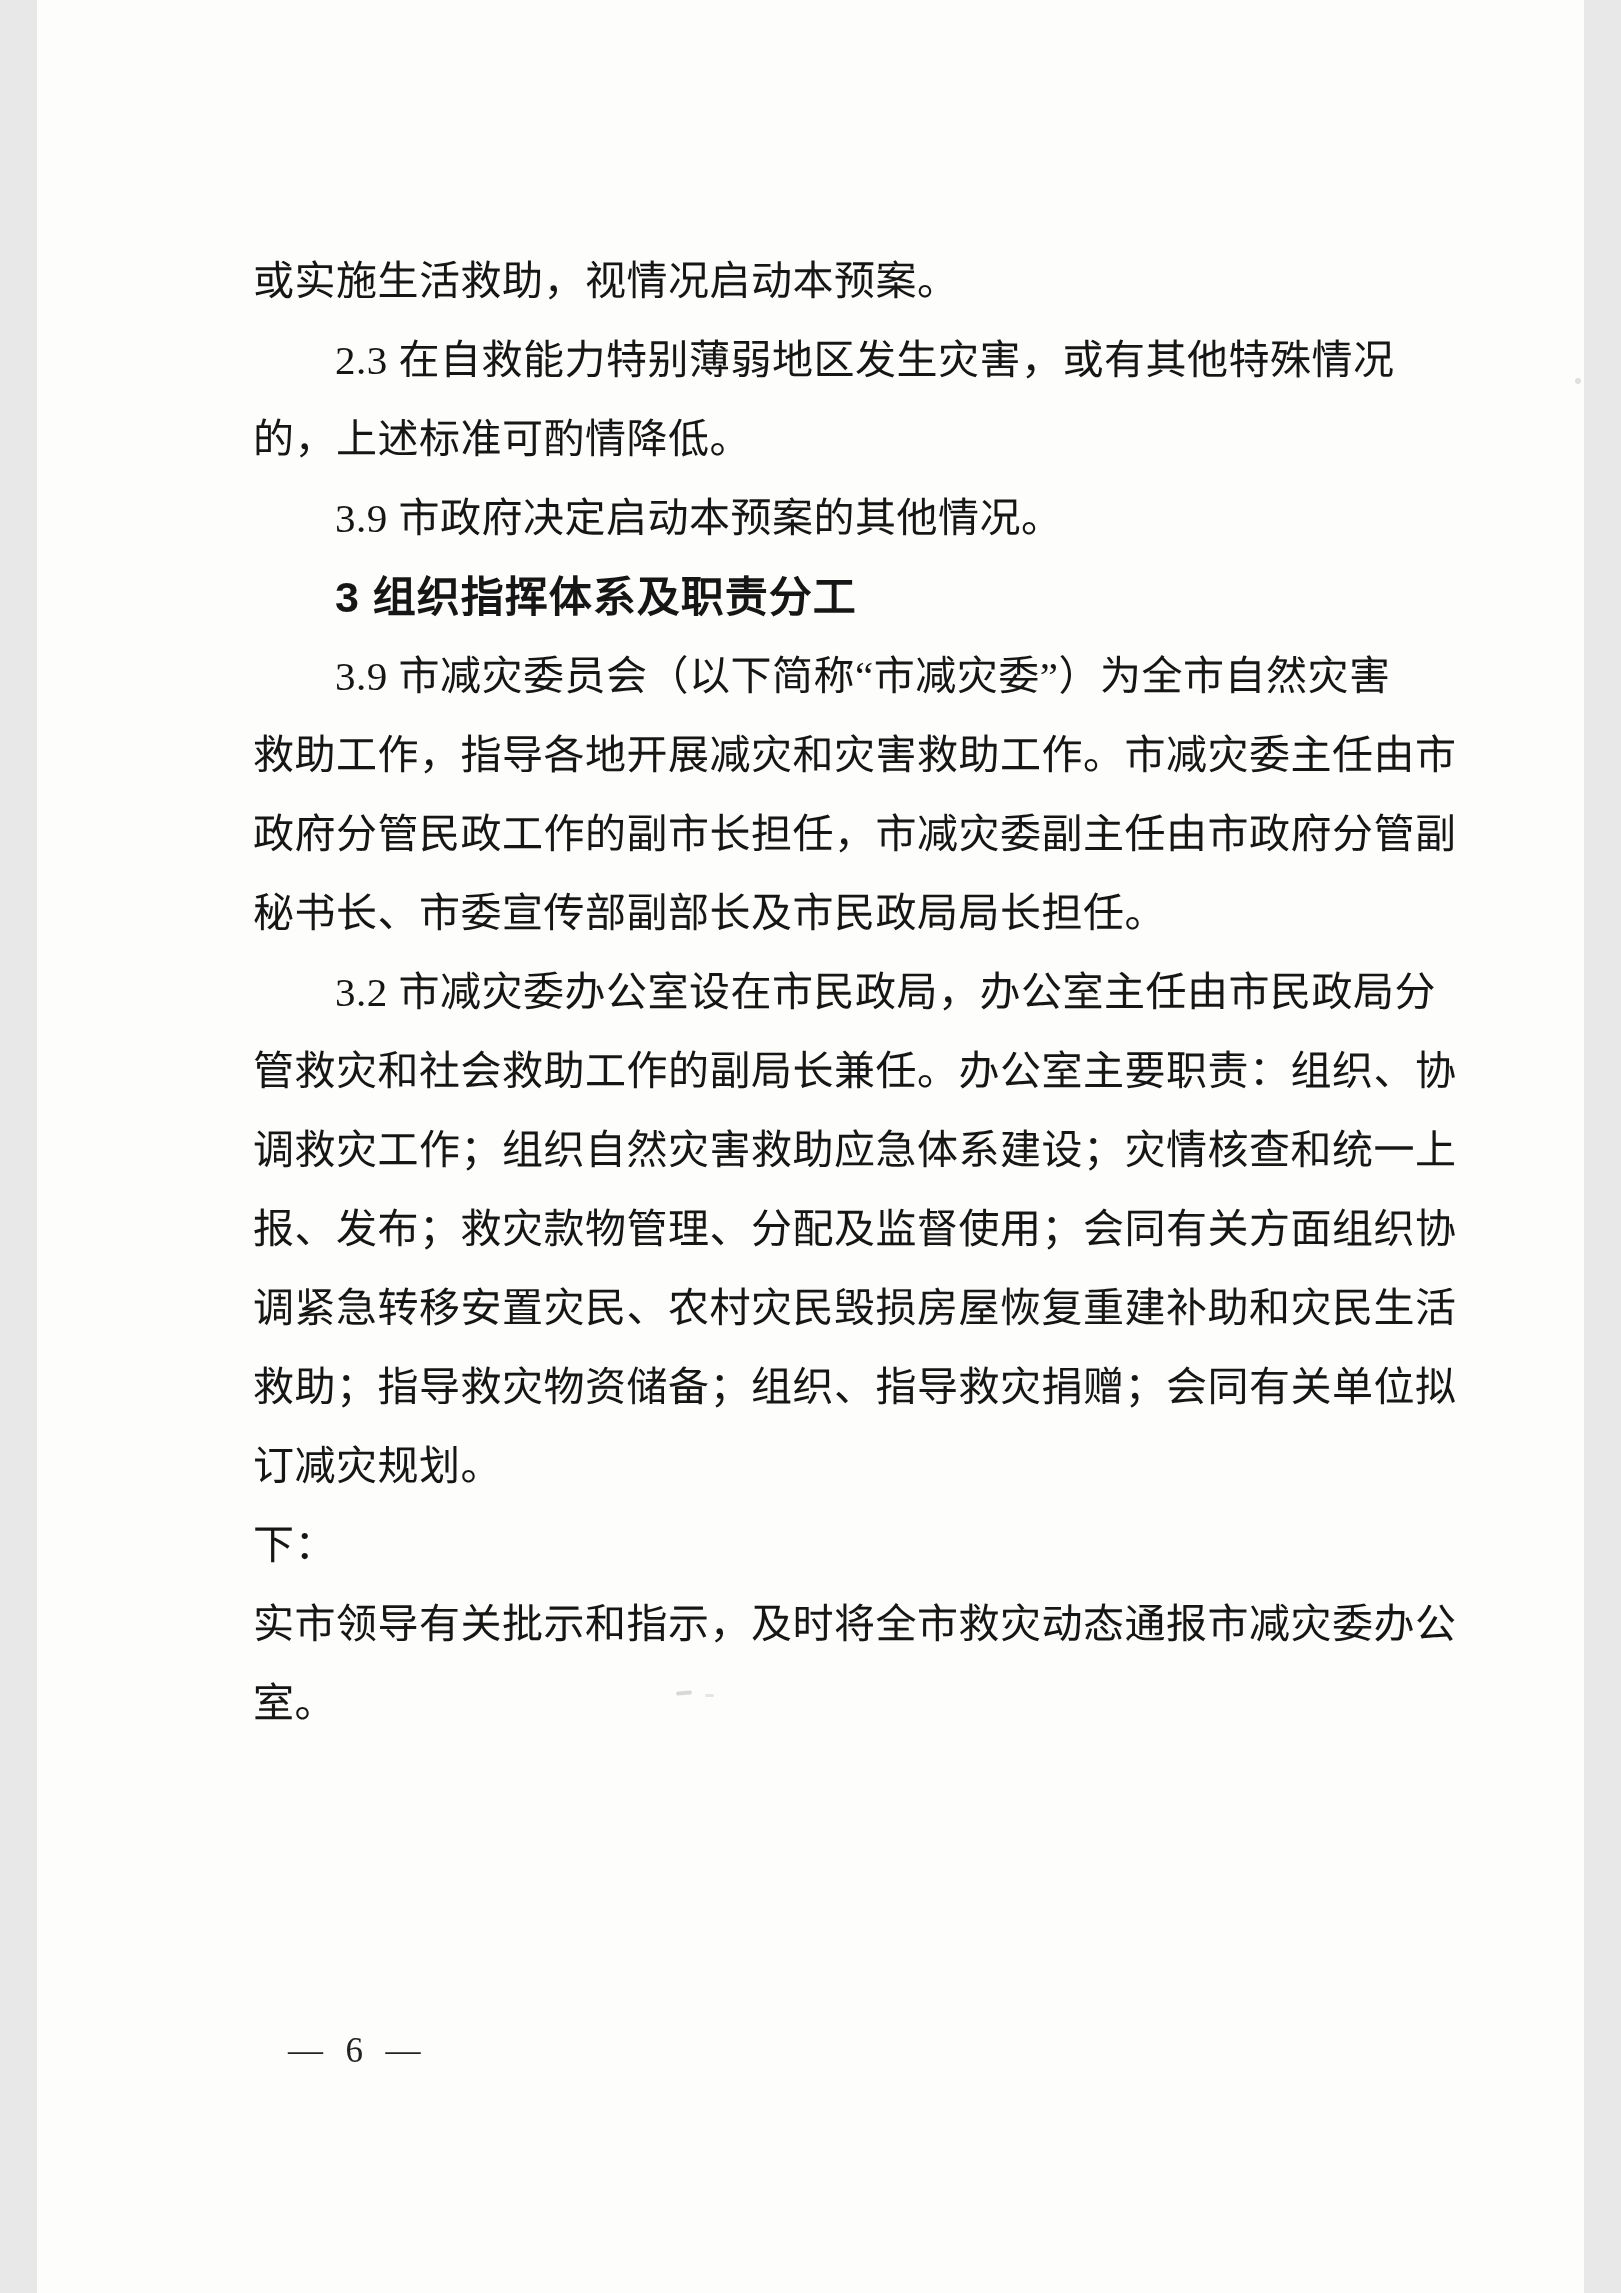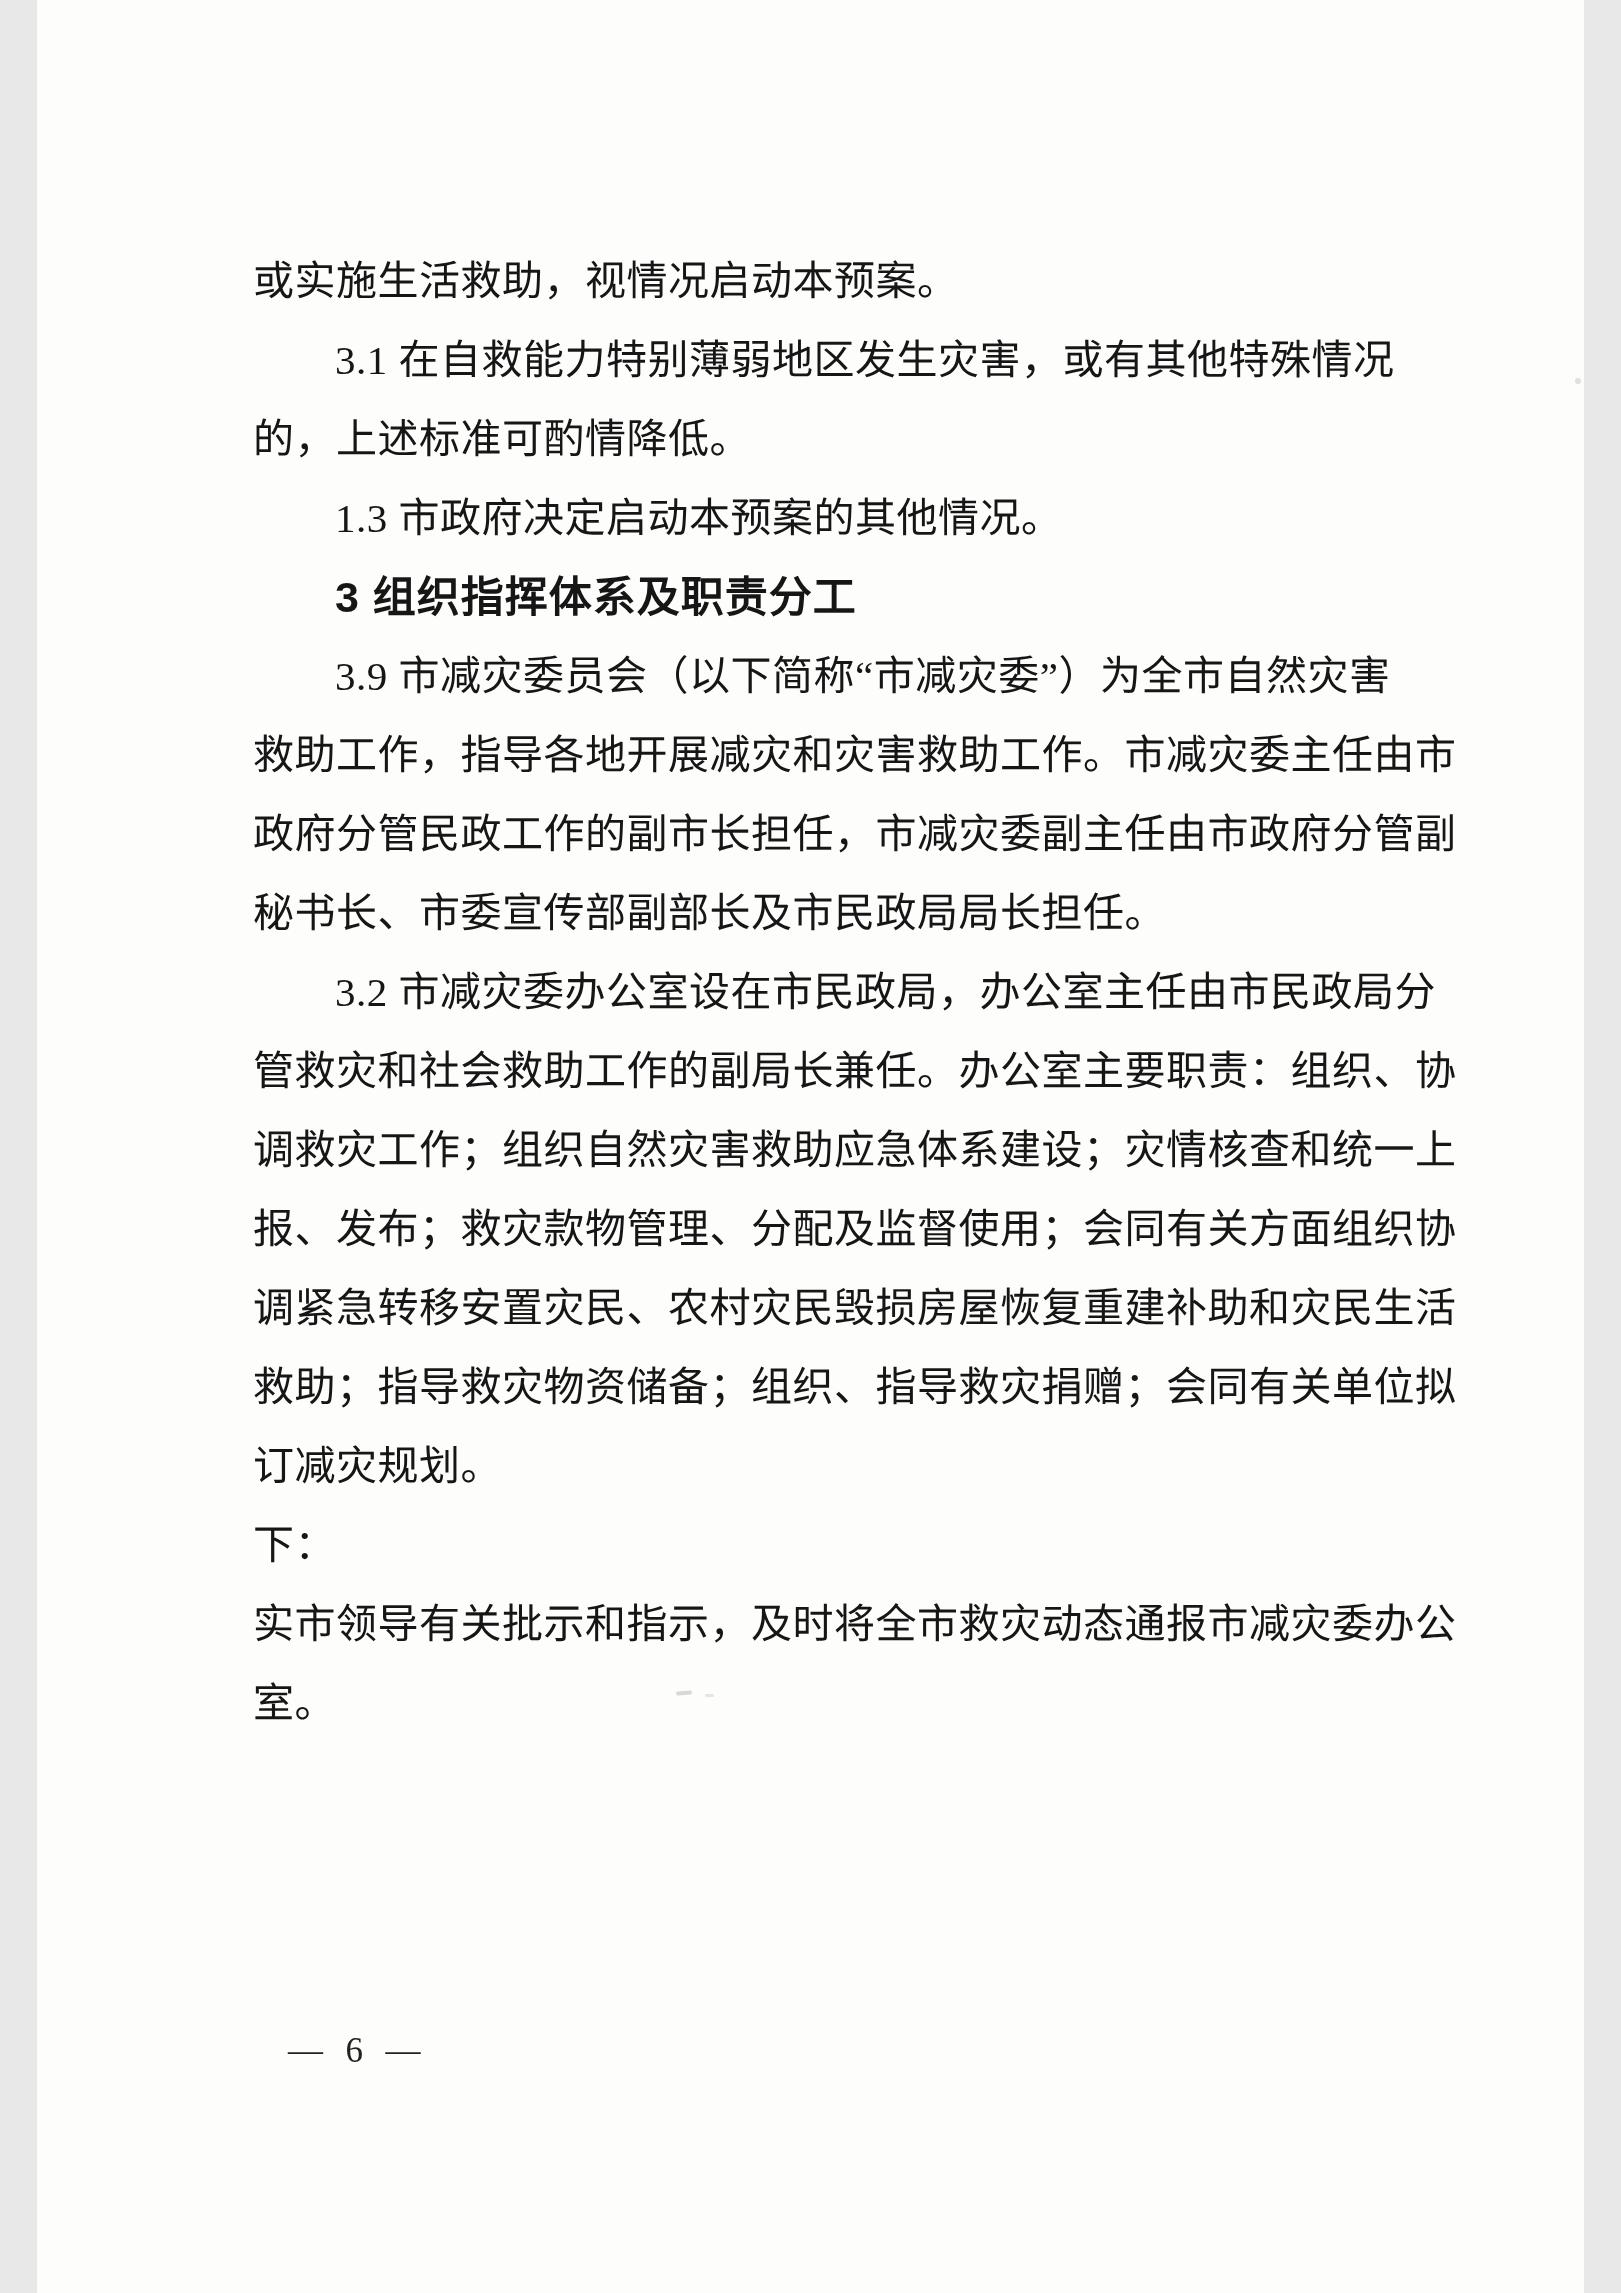--- a/index.html
+++ b/index.html
@@ -61,23 +61,23 @@
   .speck-1 { left: 1538px; top: 378px; width: 5.9px;  height: 5.9px; opacity: 0.35; }
   .speck-2 { left: 639px;  top: 1691px; width: 15.7px; height: 3.9px; opacity: 0.45; border-radius: 2px; transform: rotate(-4deg); }
   .speck-3 { left: 668px;  top: 1694px; width: 8.8px;  height: 2.9px; opacity: 0.28; border-radius: 2px; }
 </style>
 </head>
 <body>
 
 <div class="page">
   <div class="body-text" id="body-text">
       <div class="line">或实施生活救助，视情况启动本预案。</div>
-      <div class="line indent">3.1 在自救能力特别薄弱地区发生灾害，或有其他特殊情况</div>
+      <div class="line indent">2.3 在自救能力特别薄弱地区发生灾害，或有其他特殊情况</div>
       <div class="line">的，上述标准可酌情降低。</div>
-      <div class="line indent">1.3 市政府决定启动本预案的其他情况。</div>
+      <div class="line indent">3.9 市政府决定启动本预案的其他情况。</div>
       <div class="line indent bold">3 组织指挥体系及职责分工</div>
       <div class="line indent">3.9 市减灾委员会（以下简称“市减灾委”）为全市自然灾害</div>
       <div class="line">救助工作，指导各地开展减灾和灾害救助工作。市减灾委主任由市</div>
       <div class="line">政府分管民政工作的副市长担任，市减灾委副主任由市政府分管副</div>
       <div class="line">秘书长、市委宣传部副部长及市民政局局长担任。</div>
       <div class="line indent">3.2 市减灾委办公室设在市民政局，办公室主任由市民政局分</div>
       <div class="line">管救灾和社会救助工作的副局长兼任。办公室主要职责：组织、协</div>
       <div class="line">调救灾工作；组织自然灾害救助应急体系建设；灾情核查和统一上</div>
       <div class="line">报、发布；救灾款物管理、分配及监督使用；会同有关方面组织协</div>
       <div class="line">调紧急转移安置灾民、农村灾民毁损房屋恢复重建补助和灾民生活</div>

